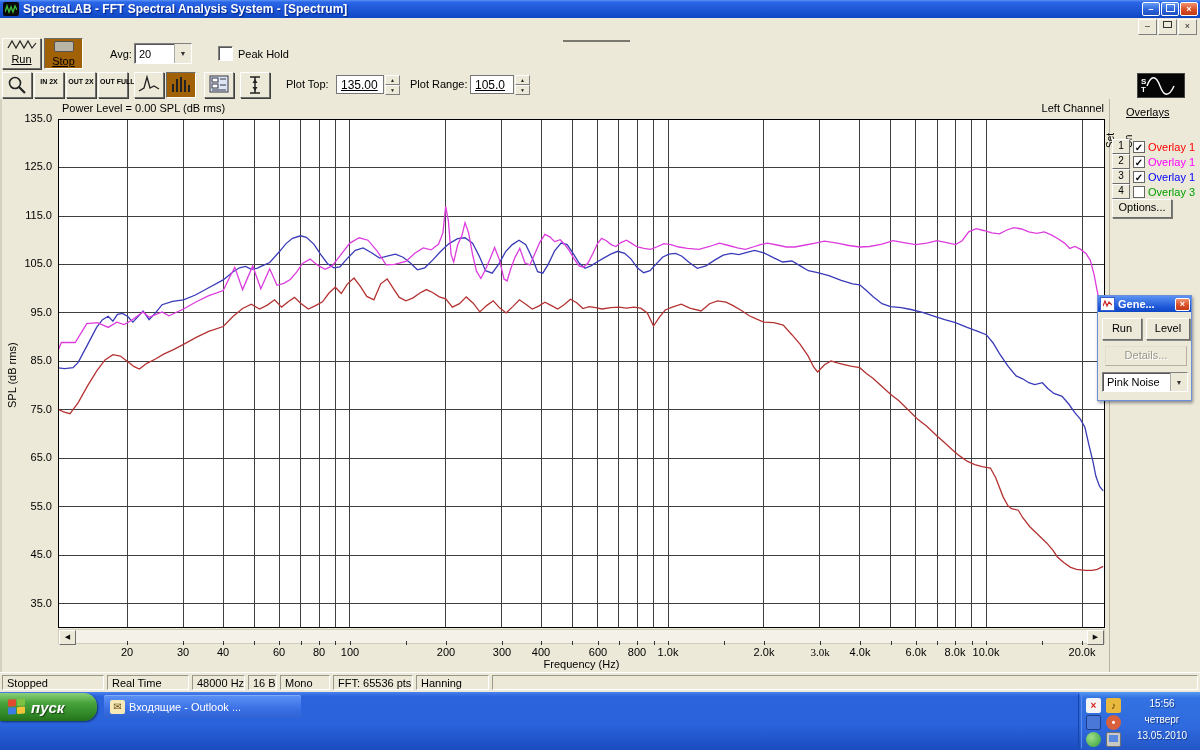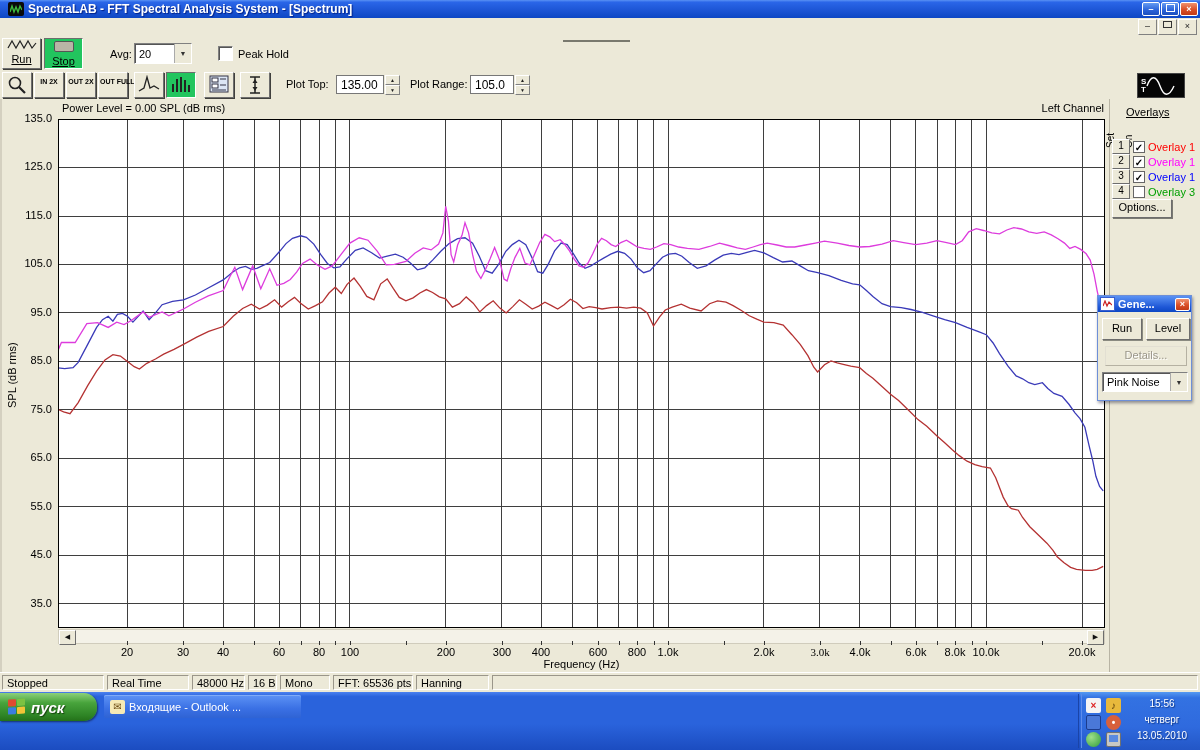--- a/index.html
+++ b/index.html
@@ -3,21 +3,21 @@
 <meta charset="utf-8">
 <style>
   html,body{margin:0;padding:0;background:#000;}
   #screen{position:relative;width:1200px;height:750px;overflow:hidden;
     font-family:"Liberation Sans",sans-serif;font-size:11px;color:#000;background:#ECE9D8;}
   .abs{position:absolute;}
 
   
   #titlebar{left:0;top:0;width:1200px;height:18px;
     background:linear-gradient(180deg,#5a92f4 0%,#2a66e8 12%,#1d56d6 55%,#0d47c4 100%);
-    display:flex;align-items:center;padding-left:8px;box-sizing:border-box;}
+    display:flex;align-items:center;padding-left:3px;box-sizing:border-box;}
   #titlebar .ttl{color:#fff;font-weight:bold;font-size:12px;margin-left:4px;white-space:nowrap;
     text-shadow:1px 1px 1px #00228a;}
   .appicon{width:16px;height:14px;background:#0a0a0a;border-radius:2px;display:flex;align-items:center;justify-content:center;}
   .winbtns{position:absolute;right:2px;top:2px;display:flex;gap:1px;}
   .wbtn{width:18px;height:14px;border-radius:2px;color:#fff;font-size:9px;line-height:13px;text-align:center;
     background:linear-gradient(180deg,#659bf2,#2a62d8 60%,#1c4fbe);border:1px solid #fff;box-sizing:border-box;font-weight:bold;}
   .wbtn.close{background:linear-gradient(180deg,#f0926f,#da4f27 55%,#c23a16);}
   .glyphbox{display:inline-block;width:7px;height:6px;border:1px solid #fff;}
 
   
@@ -29,32 +29,32 @@
   .mdibtns{position:absolute;right:3px;top:19px;display:flex;gap:1px;}
   .mbtn{width:17px;height:14px;background:#ECE9D8;border:1px solid;border-color:#fff #808080 #808080 #fff;
     font-size:9px;line-height:12px;text-align:center;color:#222;}
   .boxglyph{display:inline-block;width:7px;height:5px;border:1px solid #333;margin-bottom:1px;}
 
   
   #toolbar1{left:0;top:36px;width:1200px;height:35px;background:#ECE9D8;border-bottom:1px solid #cfccbc;}
   #toolbar2{left:0;top:71px;width:1200px;height:28px;background:#ECE9D8;border-bottom:1px solid #cfccbc;}
   .tbtn{position:absolute;background:#ECE9D8;border:1px solid;border-color:#fff #6d6d6d #6d6d6d #fff;
     box-shadow:1px 1px 0 #40403d;box-sizing:border-box;text-align:center;}
-  .tbtn.pressed{border-color:#6d6d6d #fff #fff #6d6d6d;box-shadow:none;background:#22c55e;}
+  .tbtn.pressed{border-color:#6d6d6d #fff #fff #6d6d6d;box-shadow:none;background:#a16207;}
   .runstop{width:39px;height:31px;top:2px;font-size:11px;}
   .runstop .lbl{display:block;margin-top:1px;text-decoration:underline;}
   .ico29{width:30px;height:26px;top:1px;padding-top:2px;}
   .fieldlbl{position:absolute;top:12px;font-size:11px;}
   .combo{position:absolute;height:21px;background:#fff;border:1px solid;border-color:#808080 #fff #fff #808080;
     box-shadow:inset 1px 1px 0 #555;display:flex;align-items:center;box-sizing:border-box;}
   .combo .val{flex:1;padding-left:4px;}
   .combo .drop{width:16px;height:100%;background:#ECE9D8;border-left:1px solid #aaa;
     font-size:7px;line-height:19px;text-align:center;color:#333;}
   .editbox{position:absolute;height:19px;background:#fff;border:1px solid #777;box-sizing:border-box;
-    text-align:left;padding:2px 0 0 4px;font-size:12px;}
+    text-align:left;padding:2px 0 0 4px;font-size:12px;text-decoration:underline;}
   .spin{position:absolute;width:15px;height:19px;display:flex;flex-direction:column;}
   .spin span{flex:1;background:#ECE9D8;border:1px solid;border-color:#fff #808080 #808080 #fff;
     font-size:5px;line-height:8px;text-align:center;color:#222;}
   .chk{width:13px;height:13px;background:#fff;border:1px solid;border-color:#808080 #fff #fff #808080;
     box-shadow:inset 1px 1px 0 #555;display:inline-block;vertical-align:middle;
     font-size:11px;line-height:12px;text-align:center;font-weight:bold;}
   #genicon{right:15px;top:2px;width:48px;height:25px;background:#050505;border:1px solid #444;
     display:flex;align-items:center;padding-left:3px;box-sizing:border-box;}
   #genicon .st{color:#fff;font-size:8px;font-weight:bold;line-height:8px;}
   #edge-artifact{left:563px;top:37px;width:67px;height:3px;border-bottom:2px solid #5c5c54;opacity:.8;}

